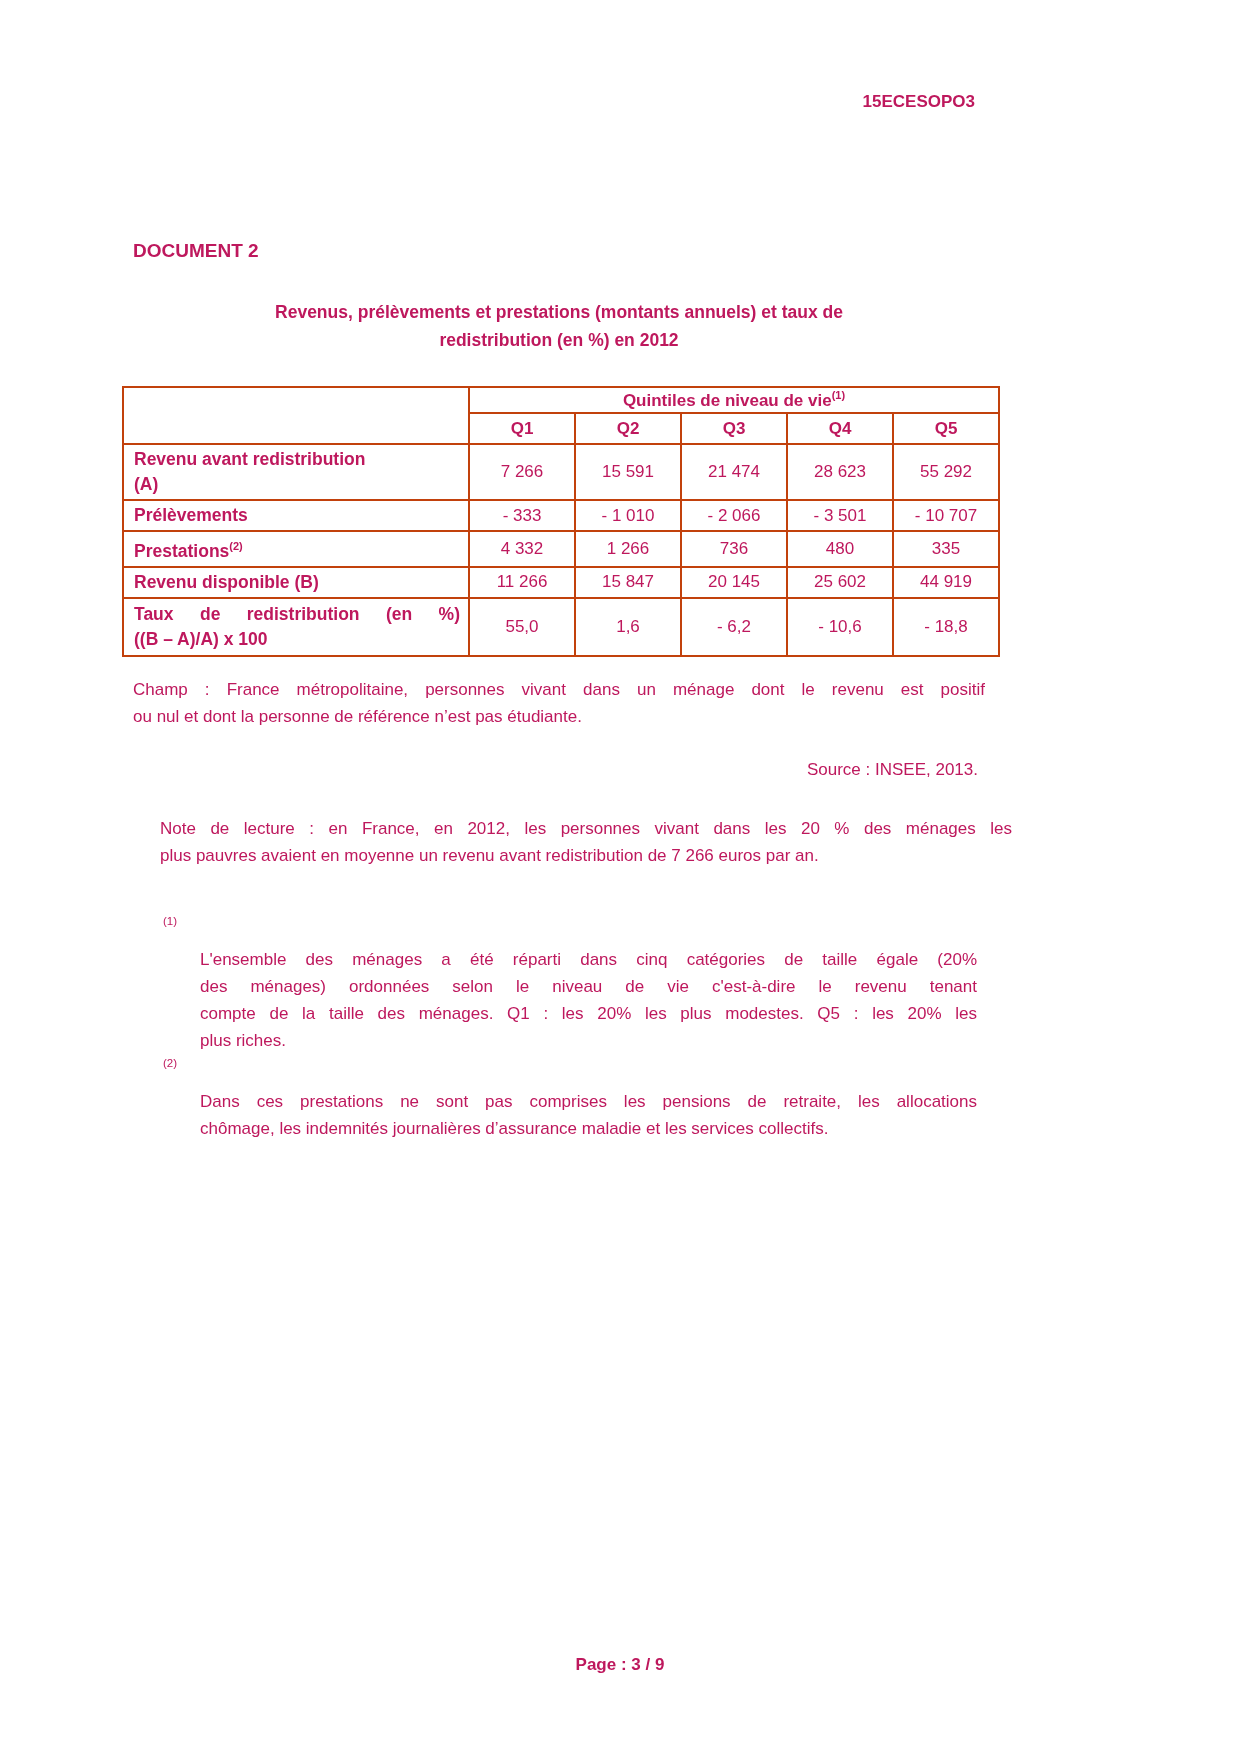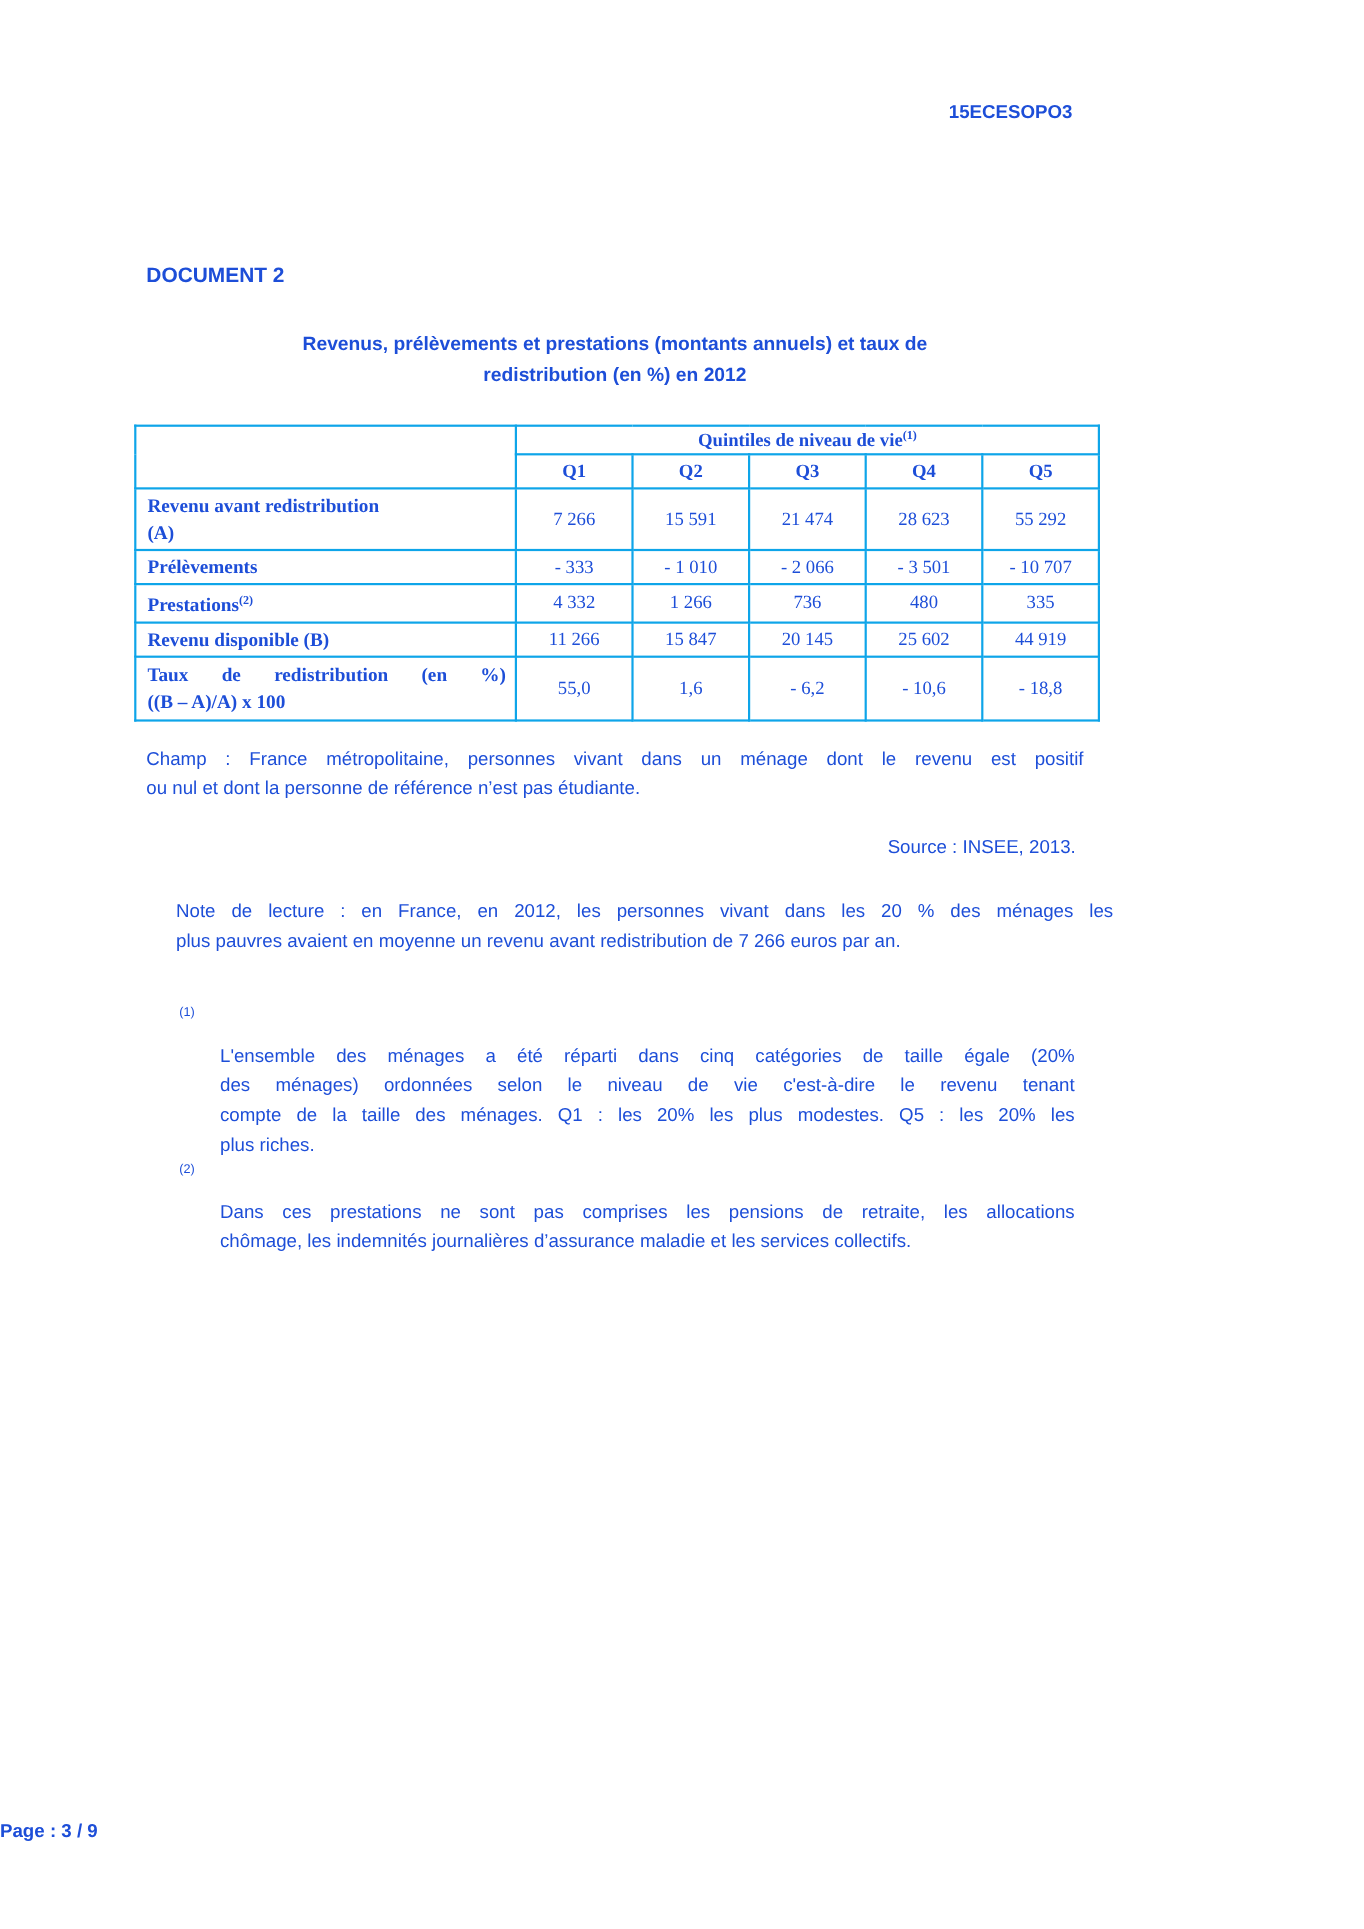--- a/index.html
+++ b/index.html
@@ -2,42 +2,42 @@
 <html><head>
 <meta charset="utf-8">
 <style>
   * { box-sizing: border-box; }
   html, body { margin: 0; padding: 0; background: #ffffff; }
   .page {
     position: relative;
     width: 1240px;
     height: 1754px;
     background: #ffffff;
-    color: #1d4ed8;
+    color: #be185d;
     font-family: "Liberation Sans", "DejaVu Sans", sans-serif;
     overflow: hidden;
   }
   .header-code {
     position: absolute; top: 92px; right: 265px;
     font-weight: bold; font-size: 17px;
   }
   .doc-label {
     position: absolute; top: 240px; left: 133px;
     font-weight: bold; font-size: 19px;
   }
   .table-title {
     position: absolute; top: 298px; left: 133px; width: 852px;
     text-align: center; font-weight: bold; font-size: 17.5px; line-height: 28px;
   }
   table.data {
     position: absolute; top: 386px; left: 122px;
     border-collapse: collapse; table-layout: fixed;
   }
   table.data th, table.data td {
-    border: 2px solid #0ea5e9; font-size: 17px; padding: 0 4px; font-family: Liberation Serif, serif;
+    border: 2px solid #c2410c; font-size: 17px; padding: 0 4px;
   }
   table.data thead th { font-weight: bold; text-align: center; }
   table.data thead sup, table.data tbody sup { font-size: 11px; }
   tr.h1 { height: 26px; }
   tr.h2 { height: 31px; }
   tr.r1 { height: 56px; }
   tr.r2, tr.r3 { height: 29px; }
   tr.r4 { height: 30px; }
   tr.r5 { height: 58px; }
   table.data tbody th.rl {
@@ -52,21 +52,21 @@
     position: absolute; top: 760px; left: 133px; width: 845px;
     text-align: right; font-size: 17px;
   }
   .note { position: absolute; top: 815px; left: 116px; width: 852px; margin-left: 44px; }
   .footnotes { position: absolute; top: 912px; left: 163px; width: 814px; }
   .footnote { display: flex; align-items: flex-start; }
   .fn-marker { width: 37px; flex: none; font-size: 11.5px; padding-top: 3px; }
   .fn-text { flex: 1; font-size: 17px; line-height: 27px; margin-top: 34px; }
   .footer {
     position: absolute; top: 1655px; left: 0; width: 100%;
-    text-align: left; font-weight: bold; font-size: 17px;
+    text-align: center; font-weight: bold; font-size: 17px;
   }
 </style>
 </head>
 <body>
 
 <div class="page">
 
   <div class="header-code">15ECESOPO3</div>
 
   <div class="doc-label">DOCUMENT 2</div>

